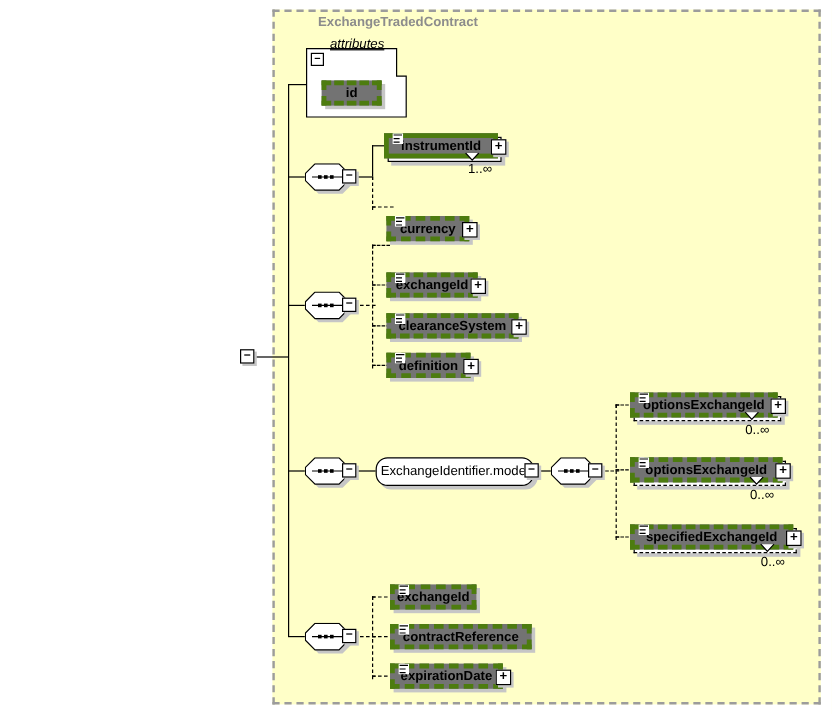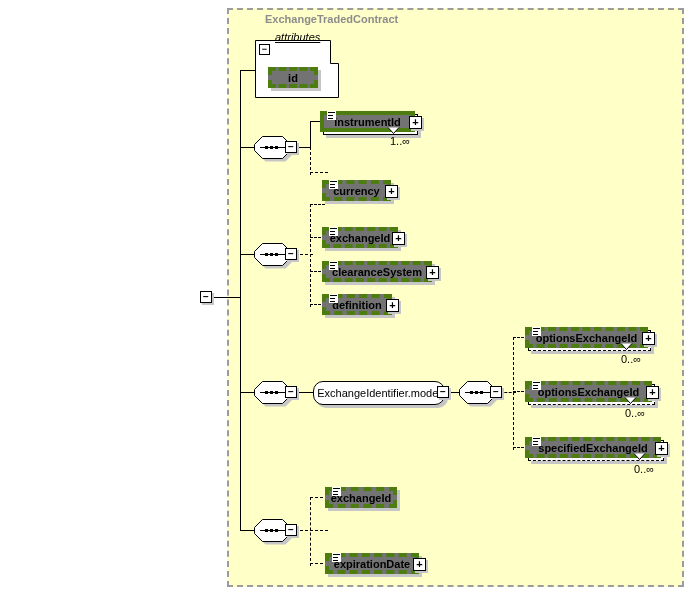--- a/index.html
+++ b/index.html
@@ -279,20 +279,30 @@
 
     <div class="box">
       <span class="licon"><svg width="9" height="9">
             <rect width="9" height="9" fill="#fff"></rect>
             <path d="M1 1.5h7M1 4.5h5M1 7.5h5" stroke="#000" fill="none"></path>
           </svg></span>
       <span class="lbl">exchangeId</span>
     </div>
   </div>
 
+  <div class="elw dashed" style="left:325px;top:520px;width:118px">
+
+    <div class="box">
+      <span class="licon"><svg width="9" height="9">
+            <rect width="9" height="9" fill="#fff"></rect>
+            <path d="M1 1.5h7M1 4.5h5M1 7.5h5" stroke="#000" fill="none"></path>
+          </svg></span>
+      <span class="lbl">contractReference</span>
+    </div>
+  </div>
 
   <div class="elw dashed" style="left:325px;top:553px;width:94px">
 
     <div class="box">
       <span class="licon"><svg width="9" height="9">
             <rect width="9" height="9" fill="#fff"></rect>
             <path d="M1 1.5h7M1 4.5h5M1 7.5h5" stroke="#000" fill="none"></path>
           </svg></span>
       <span class="lbl">expirationDate</span>
     </div>

